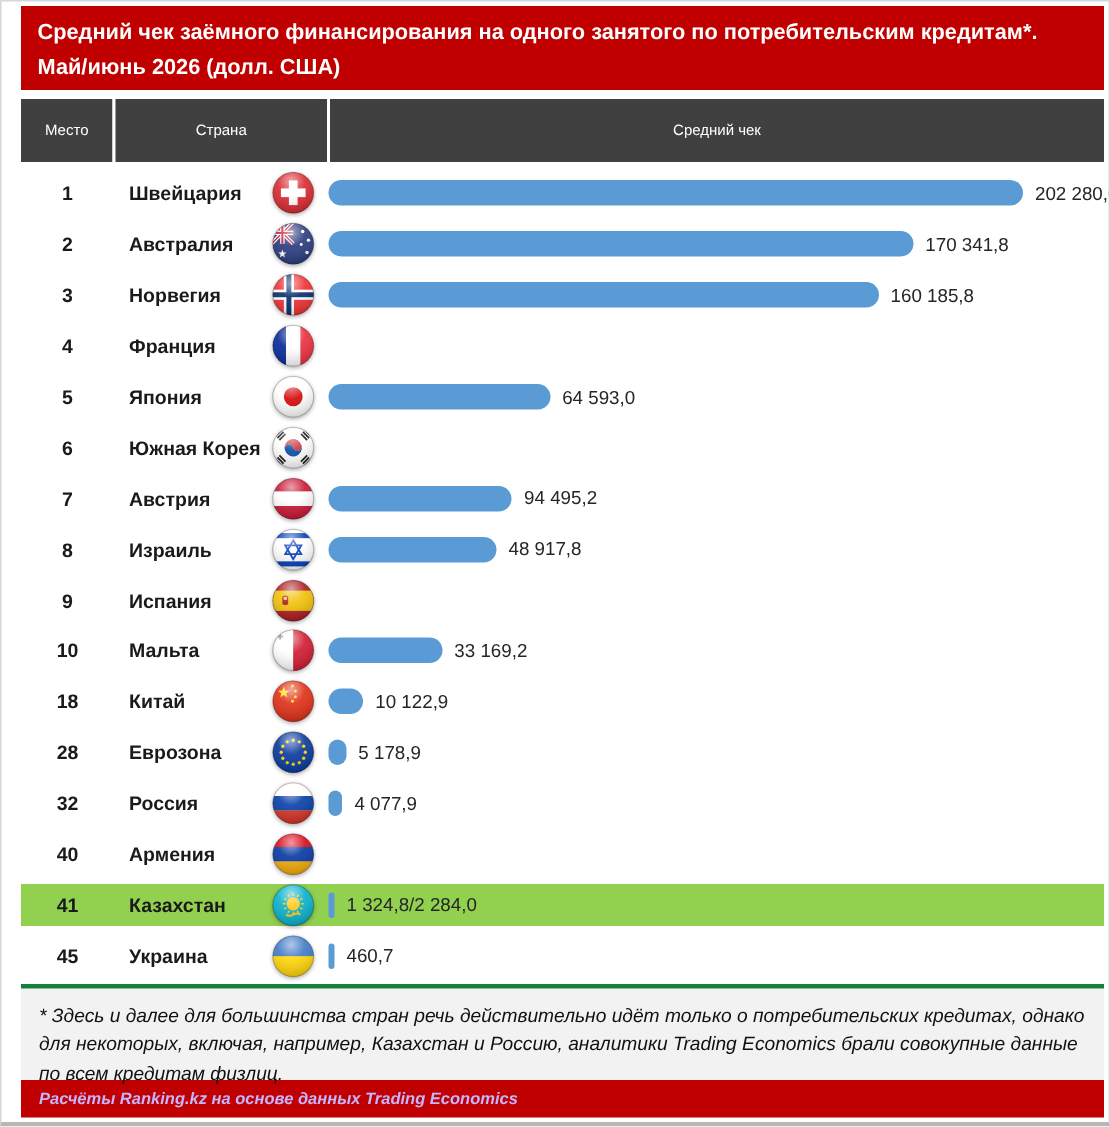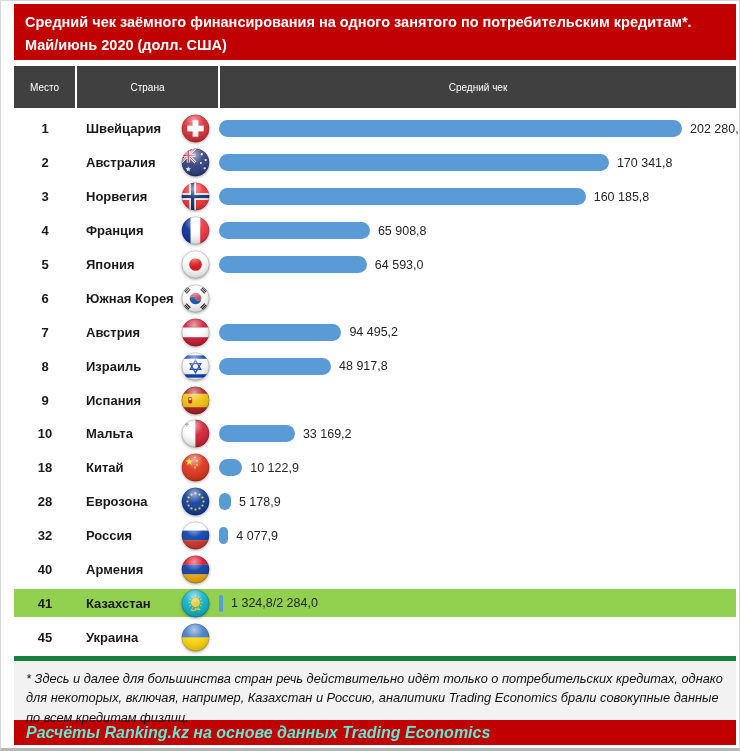--- a/index.html
+++ b/index.html
@@ -41,38 +41,38 @@
   }
   .flagbox svg{filter:drop-shadow(0 1.5px 1.5px rgba(0,0,0,0.35));}
   .barzone{flex:1;display:flex;align-items:center;min-width:0;}
   .bar{
     height:17px;background:#5B9BD5;border-radius:8.5px;flex:none;
   }
   .val{
     margin-left:8px;font-size:12.5px;color:#262626;white-space:nowrap;
   }
   .footnote{
-    margin-top:2px;background:#F2F2F2;border-top:5px solid #15803d;
+    margin-top:2px;background:#F2F2F2;border-top:3px solid #15803d;
     font-style:italic;font-size:12.8px;line-height:1.5;color:#111;
     padding:8px 12px;height:64px;box-sizing:border-box;
   }
   .source{
-    background:#C00000;color:#5eead4;font-style:italic;font-weight:bold;
-    font-size:16px;height:25px;display:flex;align-items:center;
+    background:#C00000;color:#c4b5fd;font-style:italic;font-weight:bold;
+    font-size:11px;height:25px;display:flex;align-items:center;
     padding:0 12px;
   }
 </style>
 </head>
 <body>
 
 <div class="frame">
 
   <div class="banner">
     <div>Средний чек заёмного финансирования на одного занятого по потребительским кредитам*.</div>
-    <div>Май/июнь 2020 (долл. США)</div>
+    <div>Май/июнь 2026 (долл. США)</div>
   </div>
 
   <div class="thead">
     <div class="th hc1">Место</div>
     <div class="hgap"></div>
     <div class="th hc2">Страна</div>
     <div class="hgap"></div>
     <div class="th hc3">Средний чек</div>
   </div>
 
@@ -192,24 +192,20 @@
             </defs>
             <g clip-path="url(#cp-france)">
               <rect width="10" height="30" fill="#002395"></rect>
               <rect x="10" width="10" height="30" fill="#fff"></rect>
               <rect x="20" width="10" height="30" fill="#ED2939"></rect>
             </g>
             <circle cx="15" cy="15" r="14.1" fill="url(#gl-france)"></circle>
             <circle cx="15" cy="15" r="14.1" fill="none" stroke="rgba(0,0,0,0.22)" stroke-width="0.8"></circle>
           </svg>
         </div>
-    <div class="barzone">
-      <div class="bar" style="width: 150.9px;"></div>
-      <span class="val">65 908,8</span>
-    </div>
   </div>
       <div class="row">
     <div class="rank">5</div>
     <div class="country">Япония</div>
     <div class="flagbox">
           <svg width="29" height="29" viewBox="0 0 30 30">
             <defs>
               <clipPath id="cp-japan">
                 <circle cx="15" cy="15" r="14.1"></circle>
               </clipPath>
@@ -578,20 +574,24 @@
               </radialGradient>
             </defs>
             <g clip-path="url(#cp-ukraine)">
               <rect width="30" height="15" fill="#3A75C4"></rect>
               <rect y="15" width="30" height="15" fill="#FFD500"></rect>
             </g>
             <circle cx="15" cy="15" r="14.1" fill="url(#gl-ukraine)"></circle>
             <circle cx="15" cy="15" r="14.1" fill="none" stroke="rgba(0,0,0,0.22)" stroke-width="0.8"></circle>
           </svg>
         </div>
+    <div class="barzone">
+      <div class="bar" style="width: 4px;"></div>
+      <span class="val">460,7</span>
+    </div>
   </div>
     </div>
 
   <div class="footnote">* Здесь и далее для большинства стран речь действительно идёт только о потребительских кредитах, однако для некоторых, включая, например, Казахстан и Россию, аналитики Trading Economics брали совокупные данные по всем кредитам физлиц.</div>
 
   <div class="source">Расчёты Ranking.kz на основе данных Trading Economics</div>
 
 </div>
 
 </body></html>

